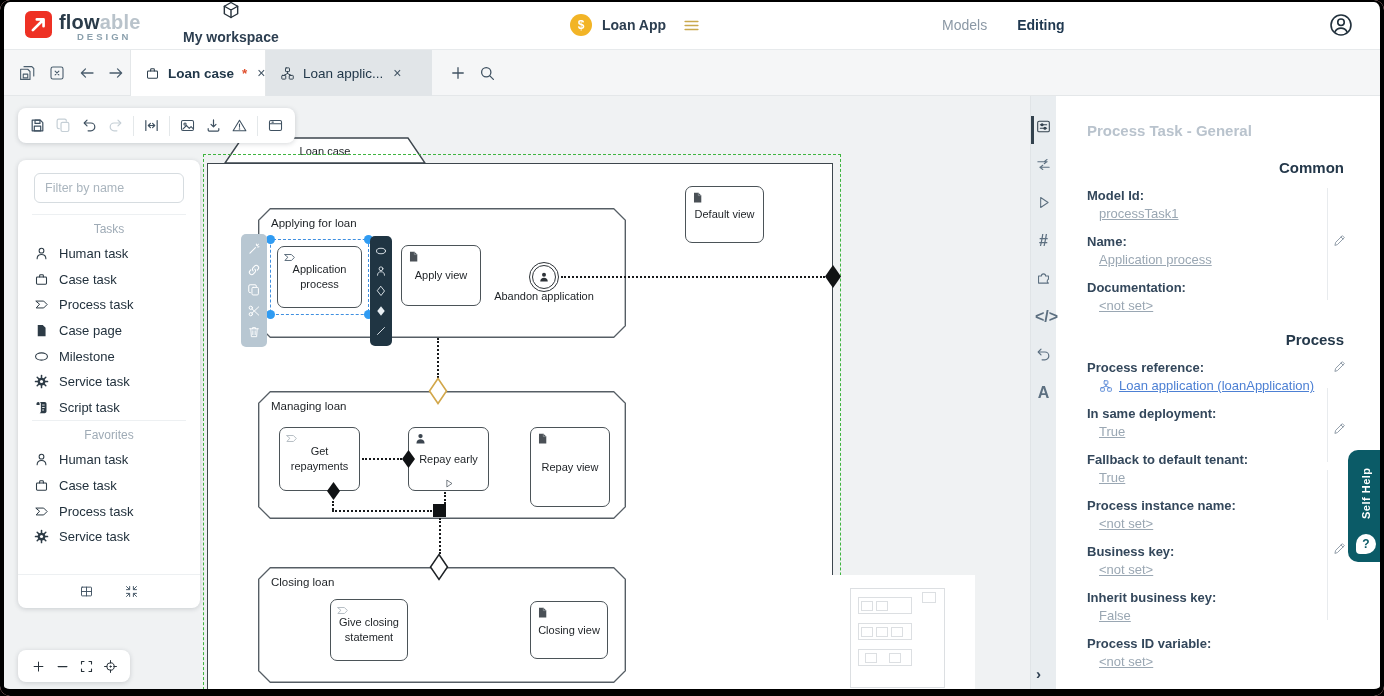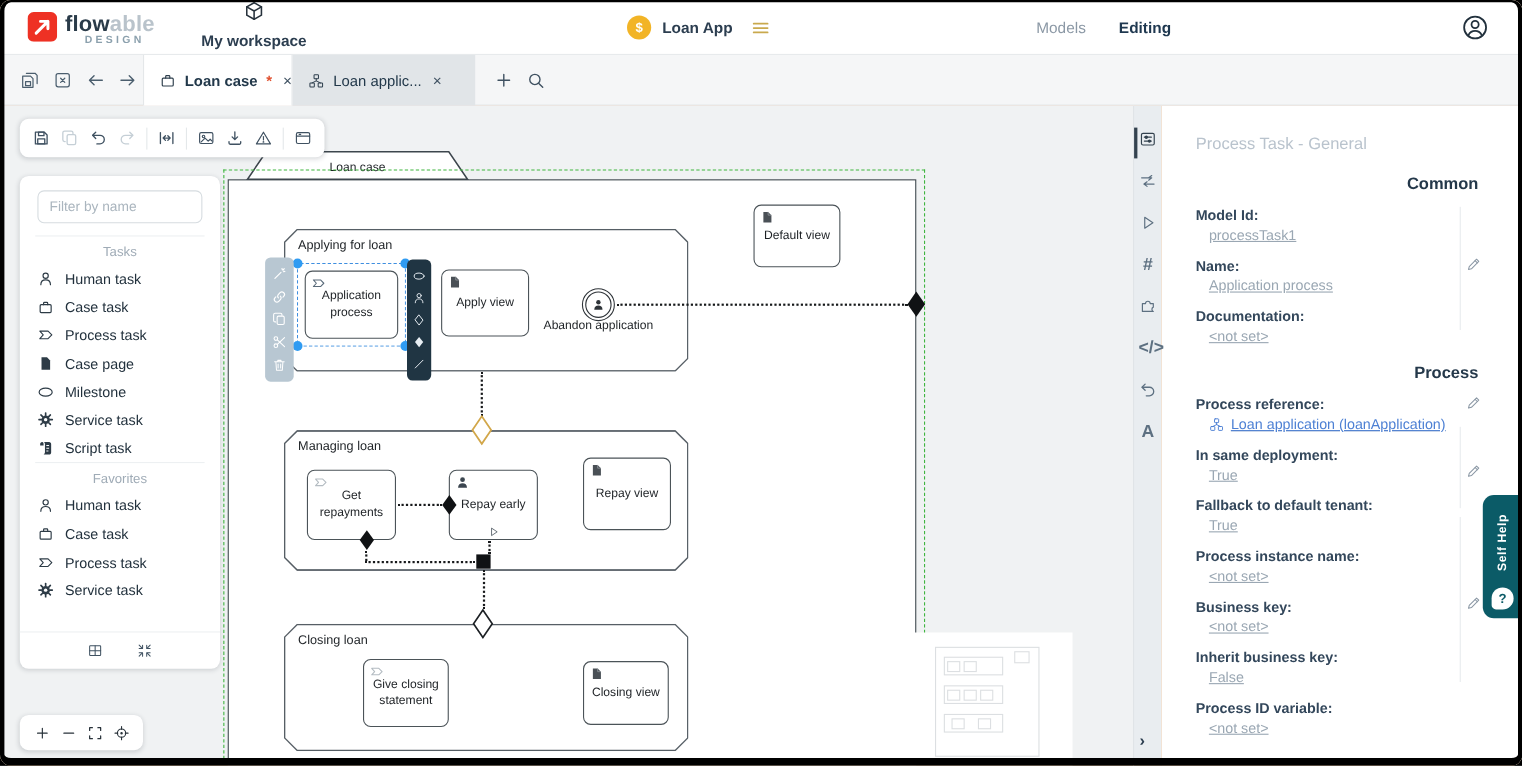--- a/index.html
+++ b/index.html
@@ -1,18 +1,18 @@
 <!DOCTYPE html>
 <html><head>
 <meta charset="utf-8">
 <style>
   * { margin:0; padding:0; box-sizing:border-box; }
   html,body { background:#000; }
   body { width:1384px; height:696px; font-family:"Liberation Sans", sans-serif; position:relative; overflow:hidden; }
-  .screen { position:absolute; inset:0; background:#fdba74; border-radius:10px; overflow:hidden; }
+  .screen { position:absolute; inset:0; background:#b91c1c; border-radius:10px; overflow:hidden; }
   .frame { position:absolute; inset:0; border:solid #000; border-width:2px 4px 7px 4px; border-radius:10px; pointer-events:none; z-index:99; }
 
   
   .topbar { position:absolute; left:0; top:0; width:100%; height:50px; background:#fff; border-bottom:1px solid #e7eaec; z-index:30; }
   .logo { position:absolute; left:25px; top:11px; display:flex; align-items:flex-start; gap:7px; }
   .logo-mark { width:27px; height:27px; }
   .logo-text { font-size:20px; font-weight:bold; line-height:22px; letter-spacing:.2px; }
   .logo-text .p1 { color:#2a3b49; } .logo-text .p2 { color:#b9c3cb; }
   .logo-sub { font-size:9.5px; letter-spacing:3px; color:#8ba0ad; font-weight:bold; margin-top:-2px; padding-left:18px; }
   .workspace { position:absolute; left:183px; top:0; height:50px; display:flex; align-items:center; gap:9px; color:#2c3e50; font-size:14px; font-weight:600; cursor:pointer;flex-direction:column; }
@@ -99,21 +99,21 @@
   
   .rail { position:absolute; left:1030px; top:96px; width:26px; height:600px; background:#e9edf0; border-left:1px solid #e0e4e7; z-index:20; }
   .rail-icons { display:flex; flex-direction:column; align-items:center; gap:21px; padding-top:22px; }
   .rail-icons [data-icon] { width:17px; height:17px; color:#5d7081; cursor:pointer; }
   .rail-icons [data-icon].active { color:#33424e; }
   .rail-indicator { position:absolute; left:0; top:20px; width:2.5px; height:28px; background:#33424e; }
   .rail-chevron { position:absolute; left:5px; bottom:14px; font-size:15px; font-weight:bold; color:#2c3e50; cursor:pointer; }
 
   
   .props { position:absolute; left:1056px; top:96px; width:328px; height:600px; background:#fff; z-index:19; padding:26px 40px 0 31px; }
-  .props-title { font-size:15px; font-weight:normal; color:#b9c3cd; margin-bottom:20px; }
+  .props-title { font-size:15px; font-weight:bold; color:#b9c3cd; margin-bottom:20px; }
   .prop-section h3 { font-size:15px; font-weight:bold; color:#24384a; margin:2px 0 12px;text-align:right; }
   .prop-section { margin-bottom:18px; }
   .prop-field { margin-bottom:13px; }
   .pf-label { font-size:13px; font-weight:600; color:#33475b; margin-bottom:3px; }
   .pf-value { font-size:13px; color:#9aa7b3; padding-left:12px;text-decoration:underline; }
   .pf-value.link { display:flex; align-items:center; gap:6px; }
   .pf-value.link a { color:#4d80d4; text-decoration:underline; cursor:pointer; }
   .pf-value.link [data-icon] { width:14px; height:14px; color:#4d80d4; flex:none; }
   .pv-div { position:absolute; left:271px; width:1px; background:#e8ebee; }
   .pencil { position:absolute; left:276px; width:16px; height:16px; color:#8a97a4; cursor:pointer; }
@@ -388,21 +388,21 @@
             <path d="M4.5 21 C4.5 15.8 7.8 13.5 12 13.5 C16.2 13.5 19.5 15.8 19.5 21 Z"></path>
           </svg>
         </span>
       <span>Repay early</span>
       <span class="bico" data-icon="play">
           <svg viewBox="0 0 24 24" fill="none" stroke="currentColor" stroke-width="1.5" stroke-linecap="round" stroke-linejoin="round">
             <path d="M8 5 L18.5 12 L8 19 Z"></path>
           </svg>
         </span>
     </div>
-    <div class="task" style="left:530px;top:320px;width:80px;height:66px">
+    <div class="task" style="left:530px;top:331px;width:80px;height:80px">
       <span class="tico" data-icon="page-fill" style="color:#4a5056">
           <svg viewBox="0 0 24 24" fill="currentColor" stroke="none">
             <path d="M5.5 3 H13.5 L19 8.5 V21 H5.5 Z"></path>
             <path d="M13.5 3 V8.5 H19" fill="none" stroke="#9aa0a6" stroke-width="1.2"></path>
           </svg>
         </span>
       <span>Repay view</span>
     </div>
 
     <div class="dot-h" style="left:362px;top:362px;width:40px"></div>

